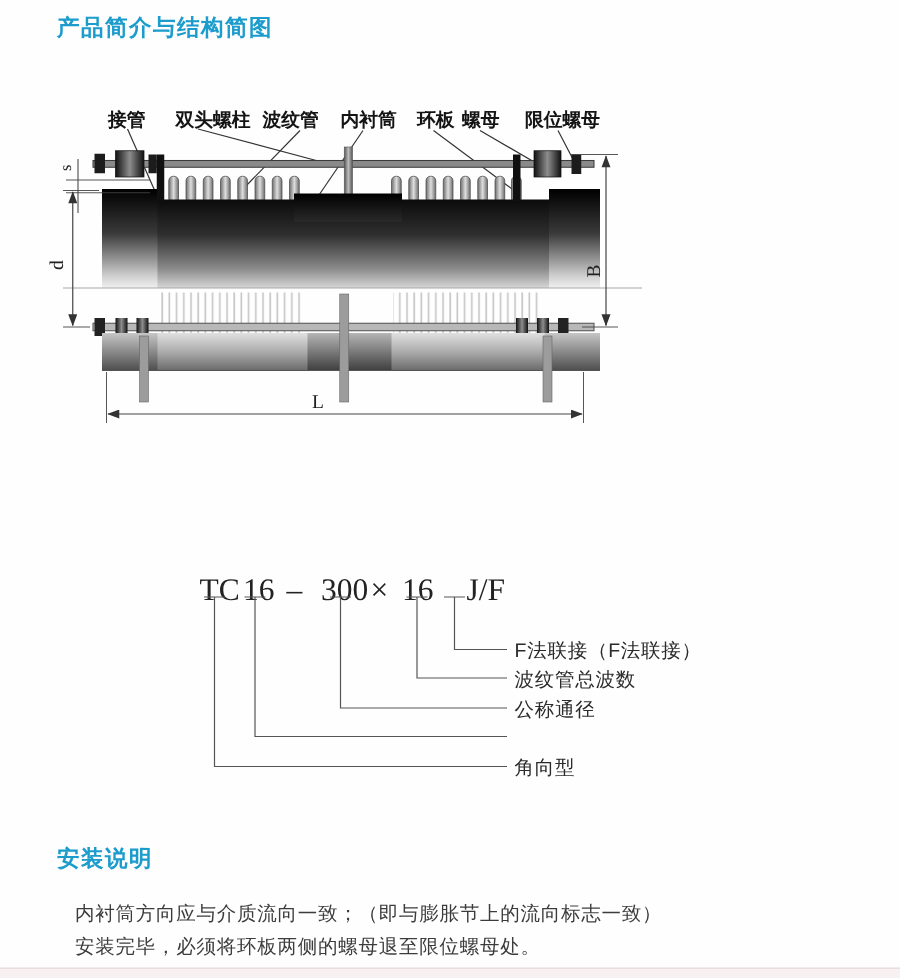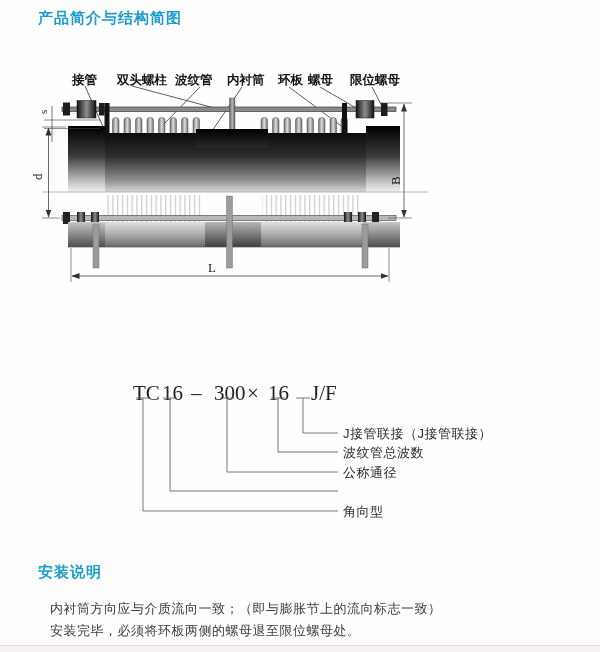--- a/index.html
+++ b/index.html
@@ -219,21 +219,21 @@
   <svg id="code-lines" viewBox="0 395 600 125">
     <g stroke="#555" stroke-width="0.8" fill="none">
       <path d="M296,398 H310 M303,398 V433 H338"></path>
       <path d="M271,398 H285 M278,398 V452 H338"></path>
       <path d="M220,398 H234 M227,398 V472 H338"></path>
       <path d="M163,398 H177 M170,398 V491 H338"></path>
       <path d="M136,398 H150 M143,398 V511 H338"></path>
     </g>
   </svg>
 
-  <div class="callout" style="top:425px;">J接管联接（J接管联接）</div>
+  <div class="callout" style="top:425px;">F法联接（F法联接）</div>
   <div class="callout" style="top:444px;">波纹管总波数</div>
   <div class="callout" style="top:464px;">公称通径</div>
   <div class="callout" style="top:503px;">角向型</div>
 
   <div class="sec-title" style="top:563px;font-family:Liberation Mono, monospace;">安装说明</div>
   <div class="install-line" style="top:600px;">内衬筒方向应与介质流向一致；（即与膨胀节上的流向标志一致）</div>
   <div class="install-line" style="top:622px;">安装完毕，必须将环板两侧的螺母退至限位螺母处。</div>
 
   <div id="footer-band"></div>
 </div>

